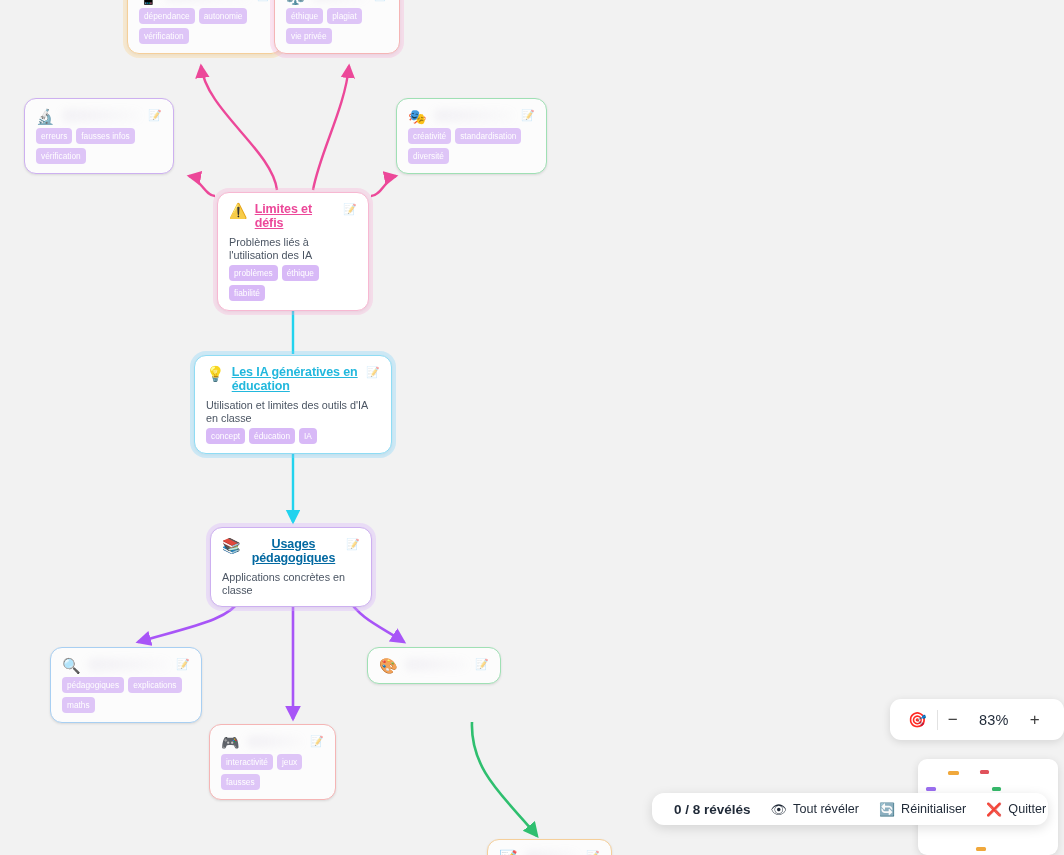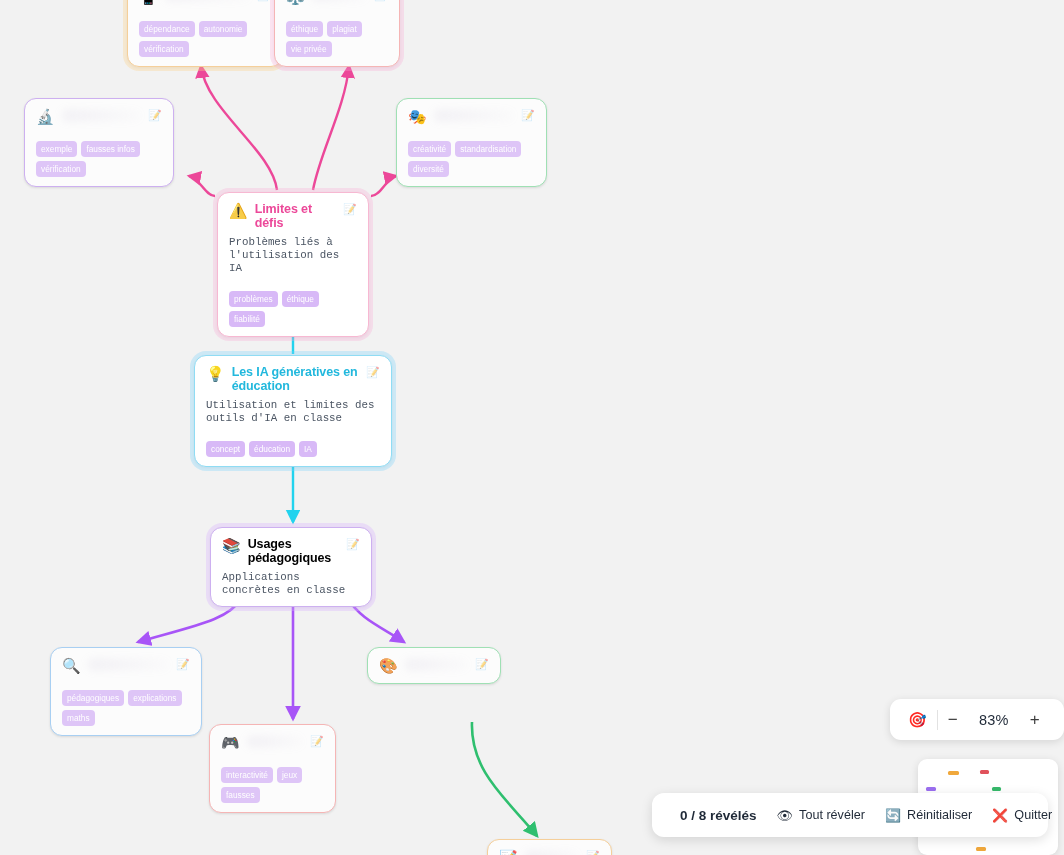--- a/index.html
+++ b/index.html
@@ -44,40 +44,40 @@
     line-height: 17px;
     flex: 0 0 auto;
     filter: grayscale(0.15);
   }
   .node-title {
     flex: 1 1 auto;
     font-size: 12.5px;
     font-weight: bold;
     line-height: 14px;
     letter-spacing: -0.1px;
+    text-decoration: underline;
   }
   .node-edit {
     flex: 0 0 auto;
     font-size: 11px;
     opacity: 0.55;
     line-height: 14px;
     cursor: pointer;
   }
   .node-desc {
     font-size: 10.8px;
     color: #4b5563;
     margin-top: 6px;
     line-height: 13px;
-    font-family: Liberation Mono, monospace;
   }
   .node-tags {
     display: flex;
     flex-wrap: wrap;
     gap: 4px;
-    margin-top: 16px;
+    margin-top: 3px;
   }
   .tag {
     background: #d8b9f7;
     color: #ffffff;
     font-size: 8.3px;
     line-height: 10px;
     padding: 3px 5px 3px 5px;
     border-radius: 4px;
     white-space: nowrap;
     font-weight: 500;
@@ -93,21 +93,21 @@
   }
   .hidden-node .node-tags { filter: blur(0.7px); opacity: 0.82; }
   .hidden-node .node-emoji { filter: blur(0.3px); }
 
   
   .n-pink   { border-color: #f7b8d2; }
   .n-pink   .node-title { color: #ec4899; }
   .n-cyan   { border-color: #8fdcf4; }
   .n-cyan   .node-title { color: #22b8dd; }
   .n-purple { border-color: #cdb0f0; }
-  .n-purple .node-title { color: #000000; }
+  .n-purple .node-title { color: #0369a1; text-align: center; }
   .n-green  { border-color: #9fe0b4; }
   .n-blue   { border-color: #a8cff2; }
   .n-orange { border-color: #f5cf9a; }
   .n-red    { border-color: #f5b5b5; }
   .n-violet { border-color: #cdb0f0; }
 
   
   .ring-pink   { box-shadow: 0 0 0 4px rgba(249,168,212,0.30), 0 1px 3px rgba(0,0,0,0.07); }
   .ring-cyan   { box-shadow: 0 0 0 4px rgba(125,211,252,0.32), 0 1px 3px rgba(0,0,0,0.07); }
   .ring-purple { box-shadow: 0 0 0 4px rgba(216,180,254,0.34), 0 1px 3px rgba(0,0,0,0.07); }
@@ -165,28 +165,28 @@
   .mm-node {
     position: absolute;
     height: 4px;
     border-radius: 1.5px;
   }
 
   
   #toolbar {
     position: absolute;
     left: 652px; top: 793px;
-    width: 396px; height: 44px;
+    width: 396px; height: 32px;
     background: #fff;
     border-radius: 12px;
     box-shadow: 0 3px 12px rgba(0,0,0,0.13);
     display: flex;
     align-items: center;
     gap: 20px;
-    padding: 0 28px;
+    padding: 0 22px;
     z-index: 25;
   }
   #reveal-count {
     font-size: 13.5px;
     font-weight: bold;
     color: #1f2937;
     white-space: nowrap;
   }
   .tb-btn {
     display: flex;
@@ -266,21 +266,21 @@
           <span class="tag">vie privée</span>
         </div>
       </div>
       <div class="node n-violet hidden-node" style="left: 24px; top: 98px; width: 150px;">
         <div class="node-head">
           <span class="node-emoji">🔬</span>
           <span class="node-title blur-title" style="background: linear-gradient(90deg, rgba(180, 170, 200, 0.3), rgba(180, 170, 200, 0.05)); width: 34%;"></span>
           <span class="node-edit">📝</span>
         </div>
         <div class="node-tags">
-          <span class="tag">exemple</span>
+          <span class="tag">erreurs</span>
           <span class="tag">fausses infos</span>
           <span class="tag">vérification</span>
         </div>
       </div>
       <div class="node n-green hidden-node" style="left: 396px; top: 98px; width: 151px;">
         <div class="node-head">
           <span class="node-emoji">🎭</span>
           <span class="node-title blur-title" style="background: linear-gradient(90deg, rgba(180, 170, 200, 0.3), rgba(180, 170, 200, 0.05)); width: 34%;"></span>
           <span class="node-edit">📝</span>
         </div>

